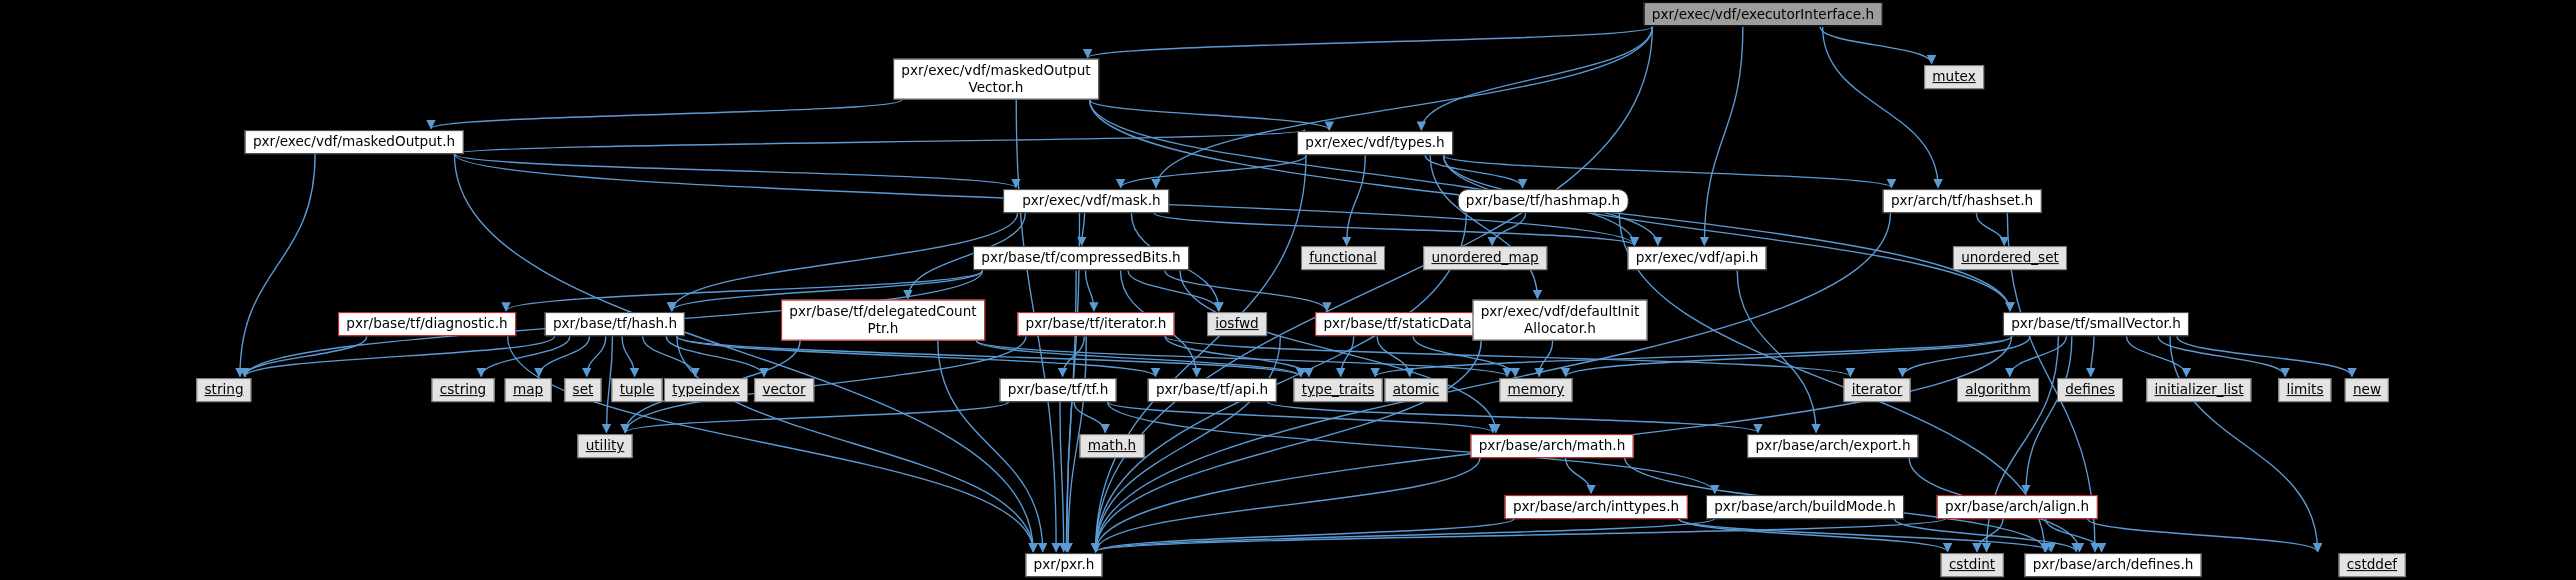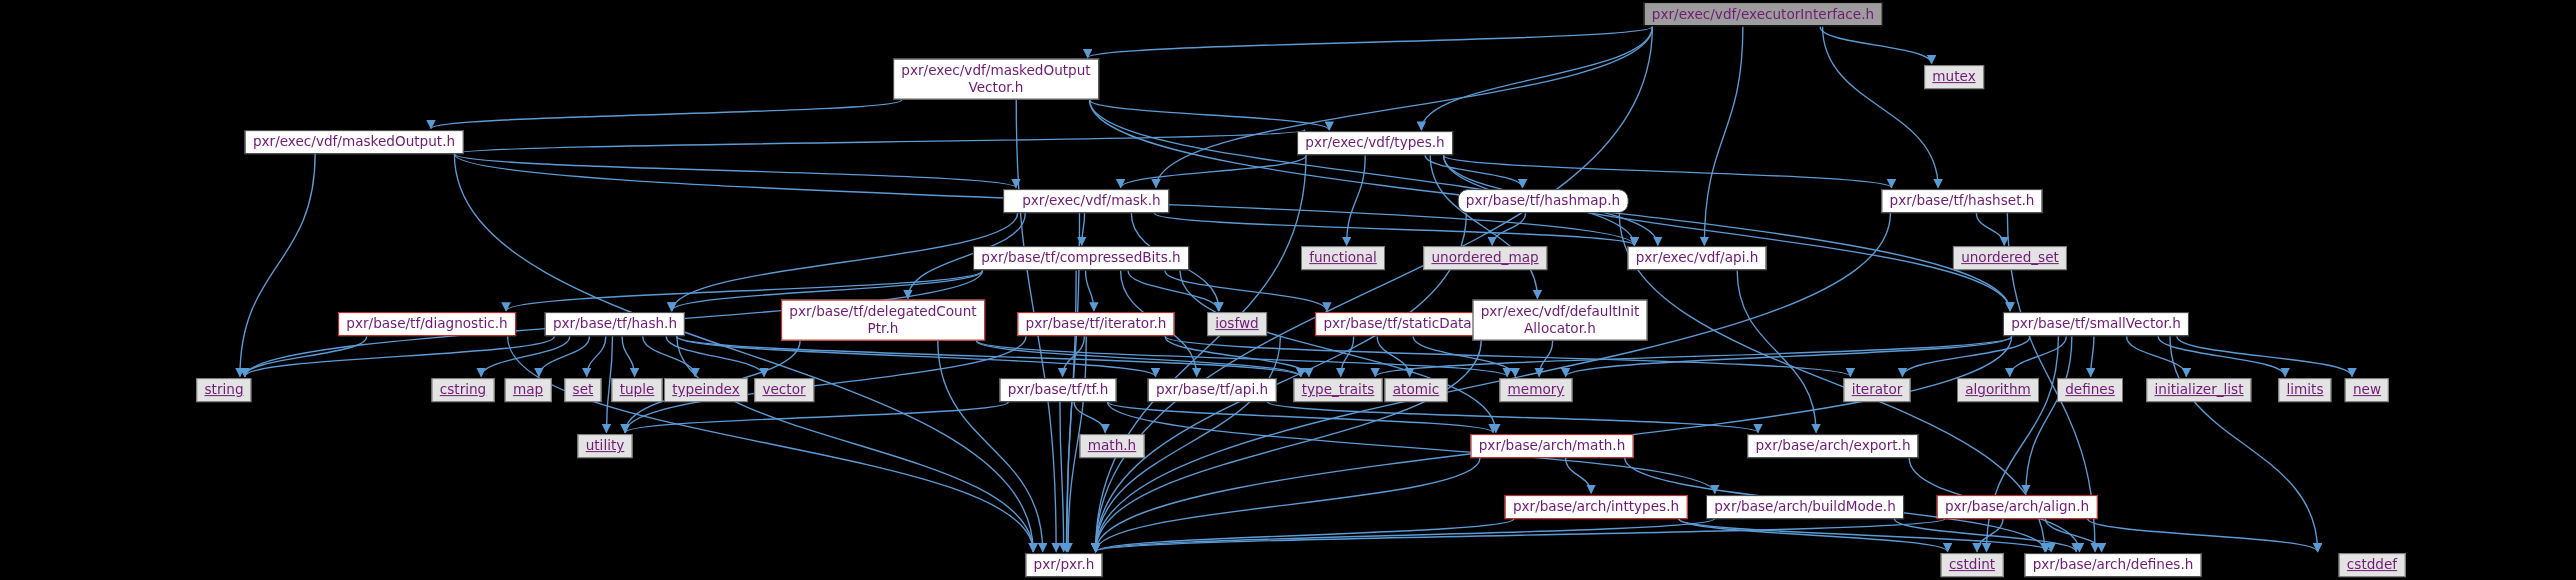--- a/index.html
+++ b/index.html
@@ -15,21 +15,21 @@
     position:absolute;
     transform:translate(-50%,-50%);
     z-index:2;
     white-space:pre-line;
     text-align:center;
     font-size:13.6px;
     line-height:17px;
     padding:2.4px 7.2px;
     background:#ffffff;
     border:1.6px solid #3d3d3d;
-    color:#701a75;
+    color:#000000;
     cursor:pointer;
     box-sizing:border-box;
   }
   .node.system{background:#e3e3e3;border-color:#757575;text-decoration:underline;}
   .node.truncated{background:#ffffff;border-color:#c01616;}
   .node.main{background:#9d9d9d;border-color:#000000;}
 </style>
 </head>
 <body>
 
@@ -149,21 +149,21 @@
     </svg>
 
 <div class="node main" style="left: 1763px; top: 14.4px;">pxr/exec/vdf/executorInterface.h</div>
     <div class="node system" style="left: 1954px; top: 77px;">mutex</div>
     <div class="node project" style="left: 996px; top: 79px;">pxr/exec/vdf/maskedOutput
 Vector.h</div>
     <div class="node project" style="left: 354px; top: 142px;">pxr/exec/vdf/maskedOutput.h</div>
     <div class="node project" style="left: 1375px; top: 143px;">pxr/exec/vdf/types.h</div>
     <div class="node project" style="left: 1086px; top: 201px; padding-left: 18px;">pxr/exec/vdf/mask.h</div>
     <div class="node project" style="left: 1543px; top: 201px; border-radius: 10px;">pxr/base/tf/hashmap.h</div>
-    <div class="node project" style="left: 1962px; top: 201px;">pxr/base/tf/hashset.h</div>
+    <div class="node project" style="left: 1962px; top: 201px;">pxr/arch/tf/hashset.h</div>
     <div class="node project" style="left: 1081px; top: 258px;">pxr/base/tf/compressedBits.h</div>
     <div class="node system" style="left: 1343px; top: 258px;">functional</div>
     <div class="node system" style="left: 1485px; top: 258px;">unordered_map</div>
     <div class="node project" style="left: 1697px; top: 258px;">pxr/exec/vdf/api.h</div>
     <div class="node system" style="left: 2010px; top: 258px;">unordered_set</div>
     <div class="node truncated" style="left: 427px; top: 324px;">pxr/base/tf/diagnostic.h</div>
     <div class="node project" style="left: 615px; top: 324px;">pxr/base/tf/hash.h</div>
     <div class="node truncated" style="left: 883px; top: 320px;">pxr/base/tf/delegatedCount
 Ptr.h</div>
     <div class="node truncated" style="left: 1096px; top: 324px;">pxr/base/tf/iterator.h</div>

